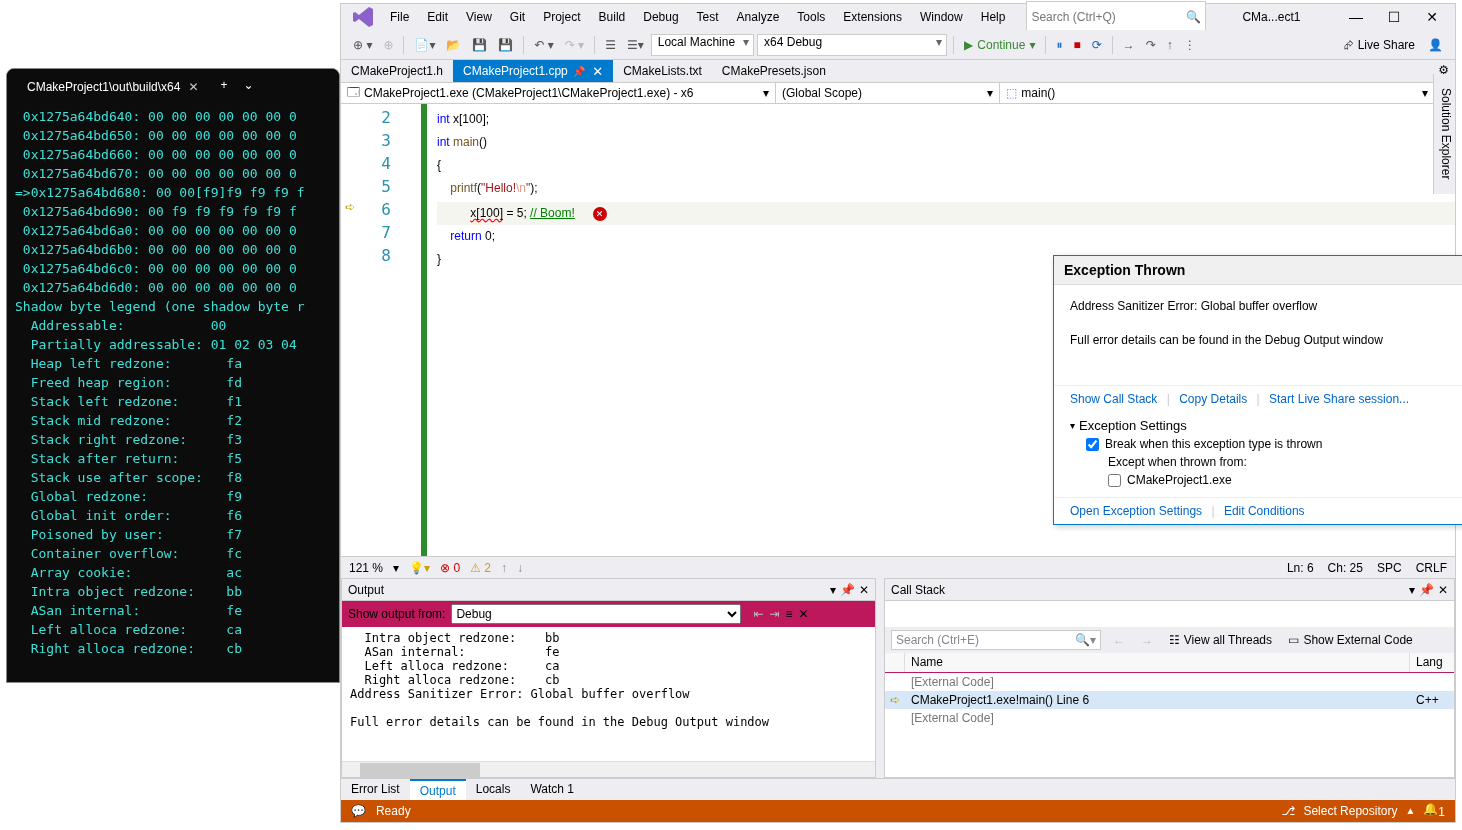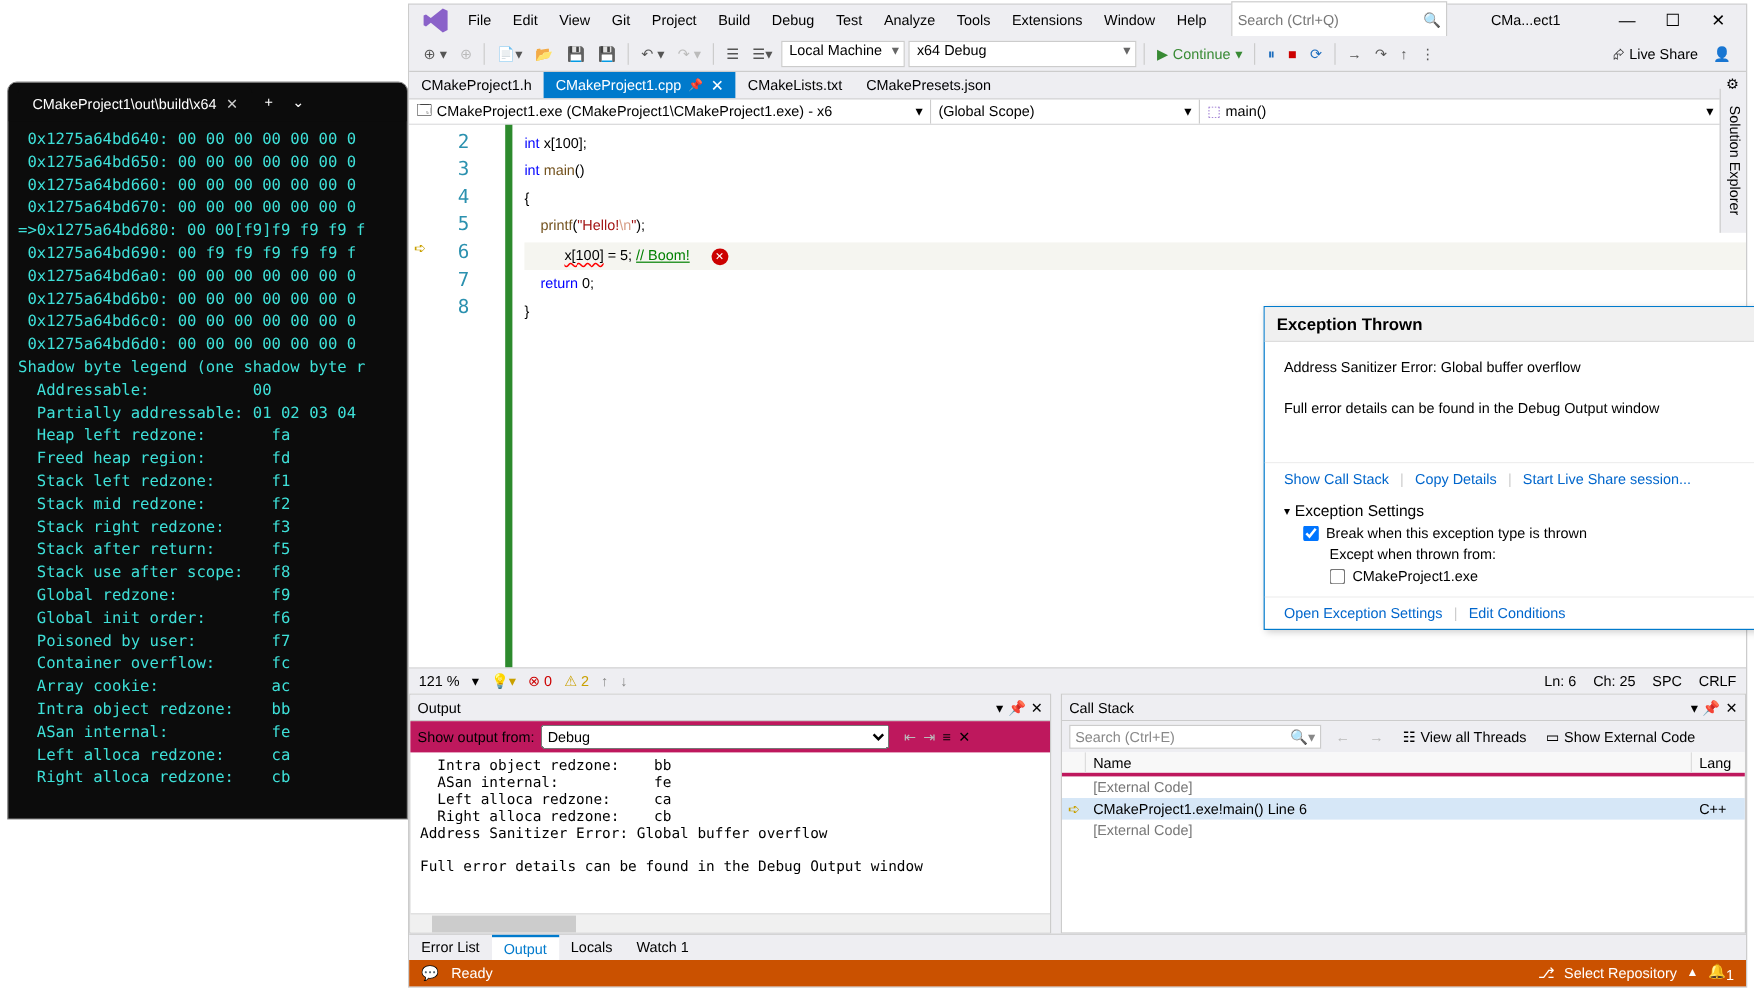--- a/index.html
+++ b/index.html
@@ -105,25 +105,25 @@
 .out-body { flex: 1; font-family: Consolas, monospace; font-size: 12px; padding: 4px 8px; white-space: pre; overflow: auto; color: #000; }
 .out-scroll { height: 16px; background: #f0f0f0; border-top: 1px solid #ddd; position: relative; }
 .out-scroll .thumb { position: absolute; left: 18px; width: 120px; height: 14px; background: #ccc; top: 1px; }
 
 .panel-tabs { height: 22px; display: flex; background: #eeeef2; border-top: 1px solid #ccc; }
 .panel-tabs .pt { padding: 3px 10px; cursor: pointer; }
 .panel-tabs .pt.active { background: #fff; border-top: 2px solid #007acc; color: #007acc; }
 
 
 .callstack { flex: 1; margin-left: 8px; border: 1px solid #ccc; background: #fff; display: flex; flex-direction: column; }
-.cs-toolbar { height: 26px; display: flex; align-items: center; padding: 0 6px; gap: 8px; background: #eeeef2; }
+.cs-toolbar { height: 26px; display: flex; align-items: center; padding: 0 6px; gap: 8px; background: #eeeef2; margin-top: 26px; }
 .cs-search { flex: 0 0 210px; border: 1px solid #ccc; background: #fff; height: 20px; display: flex; align-items: center; padding: 0 4px; color: #888; }
 .cs-search .mag { margin-left: auto; }
 .cs-toolbar .tb { padding: 2px 4px; cursor: pointer; display: flex; align-items: center; gap: 4px; }
-.cs-cols { height: 20px; display: flex; border-bottom: 3px solid #be185d; background: #f8f8f8; }
+.cs-cols { height: 20px; display: flex; border-bottom: 1px solid #be185d; background: #f8f8f8; }
 .cs-cols .c1 { width: 20px; border-right: 1px solid #ddd; }
 .cs-cols .c2 { flex: 1; padding: 2px 6px; border-right: 1px solid #ddd; }
 .cs-cols .c3 { width: 44px; padding: 2px 6px; }
 .cs-row { height: 18px; display: flex; align-items: center; }
 .cs-row.sel { background: #d6e7f7; }
 .cs-row .c1 { width: 20px; text-align: center; }
 .cs-row .c2 { flex: 1; padding: 0 6px; }
 .cs-row .c3 { width: 44px; padding: 0 6px; }
 .cs-row .ext { color: #777; }
 

